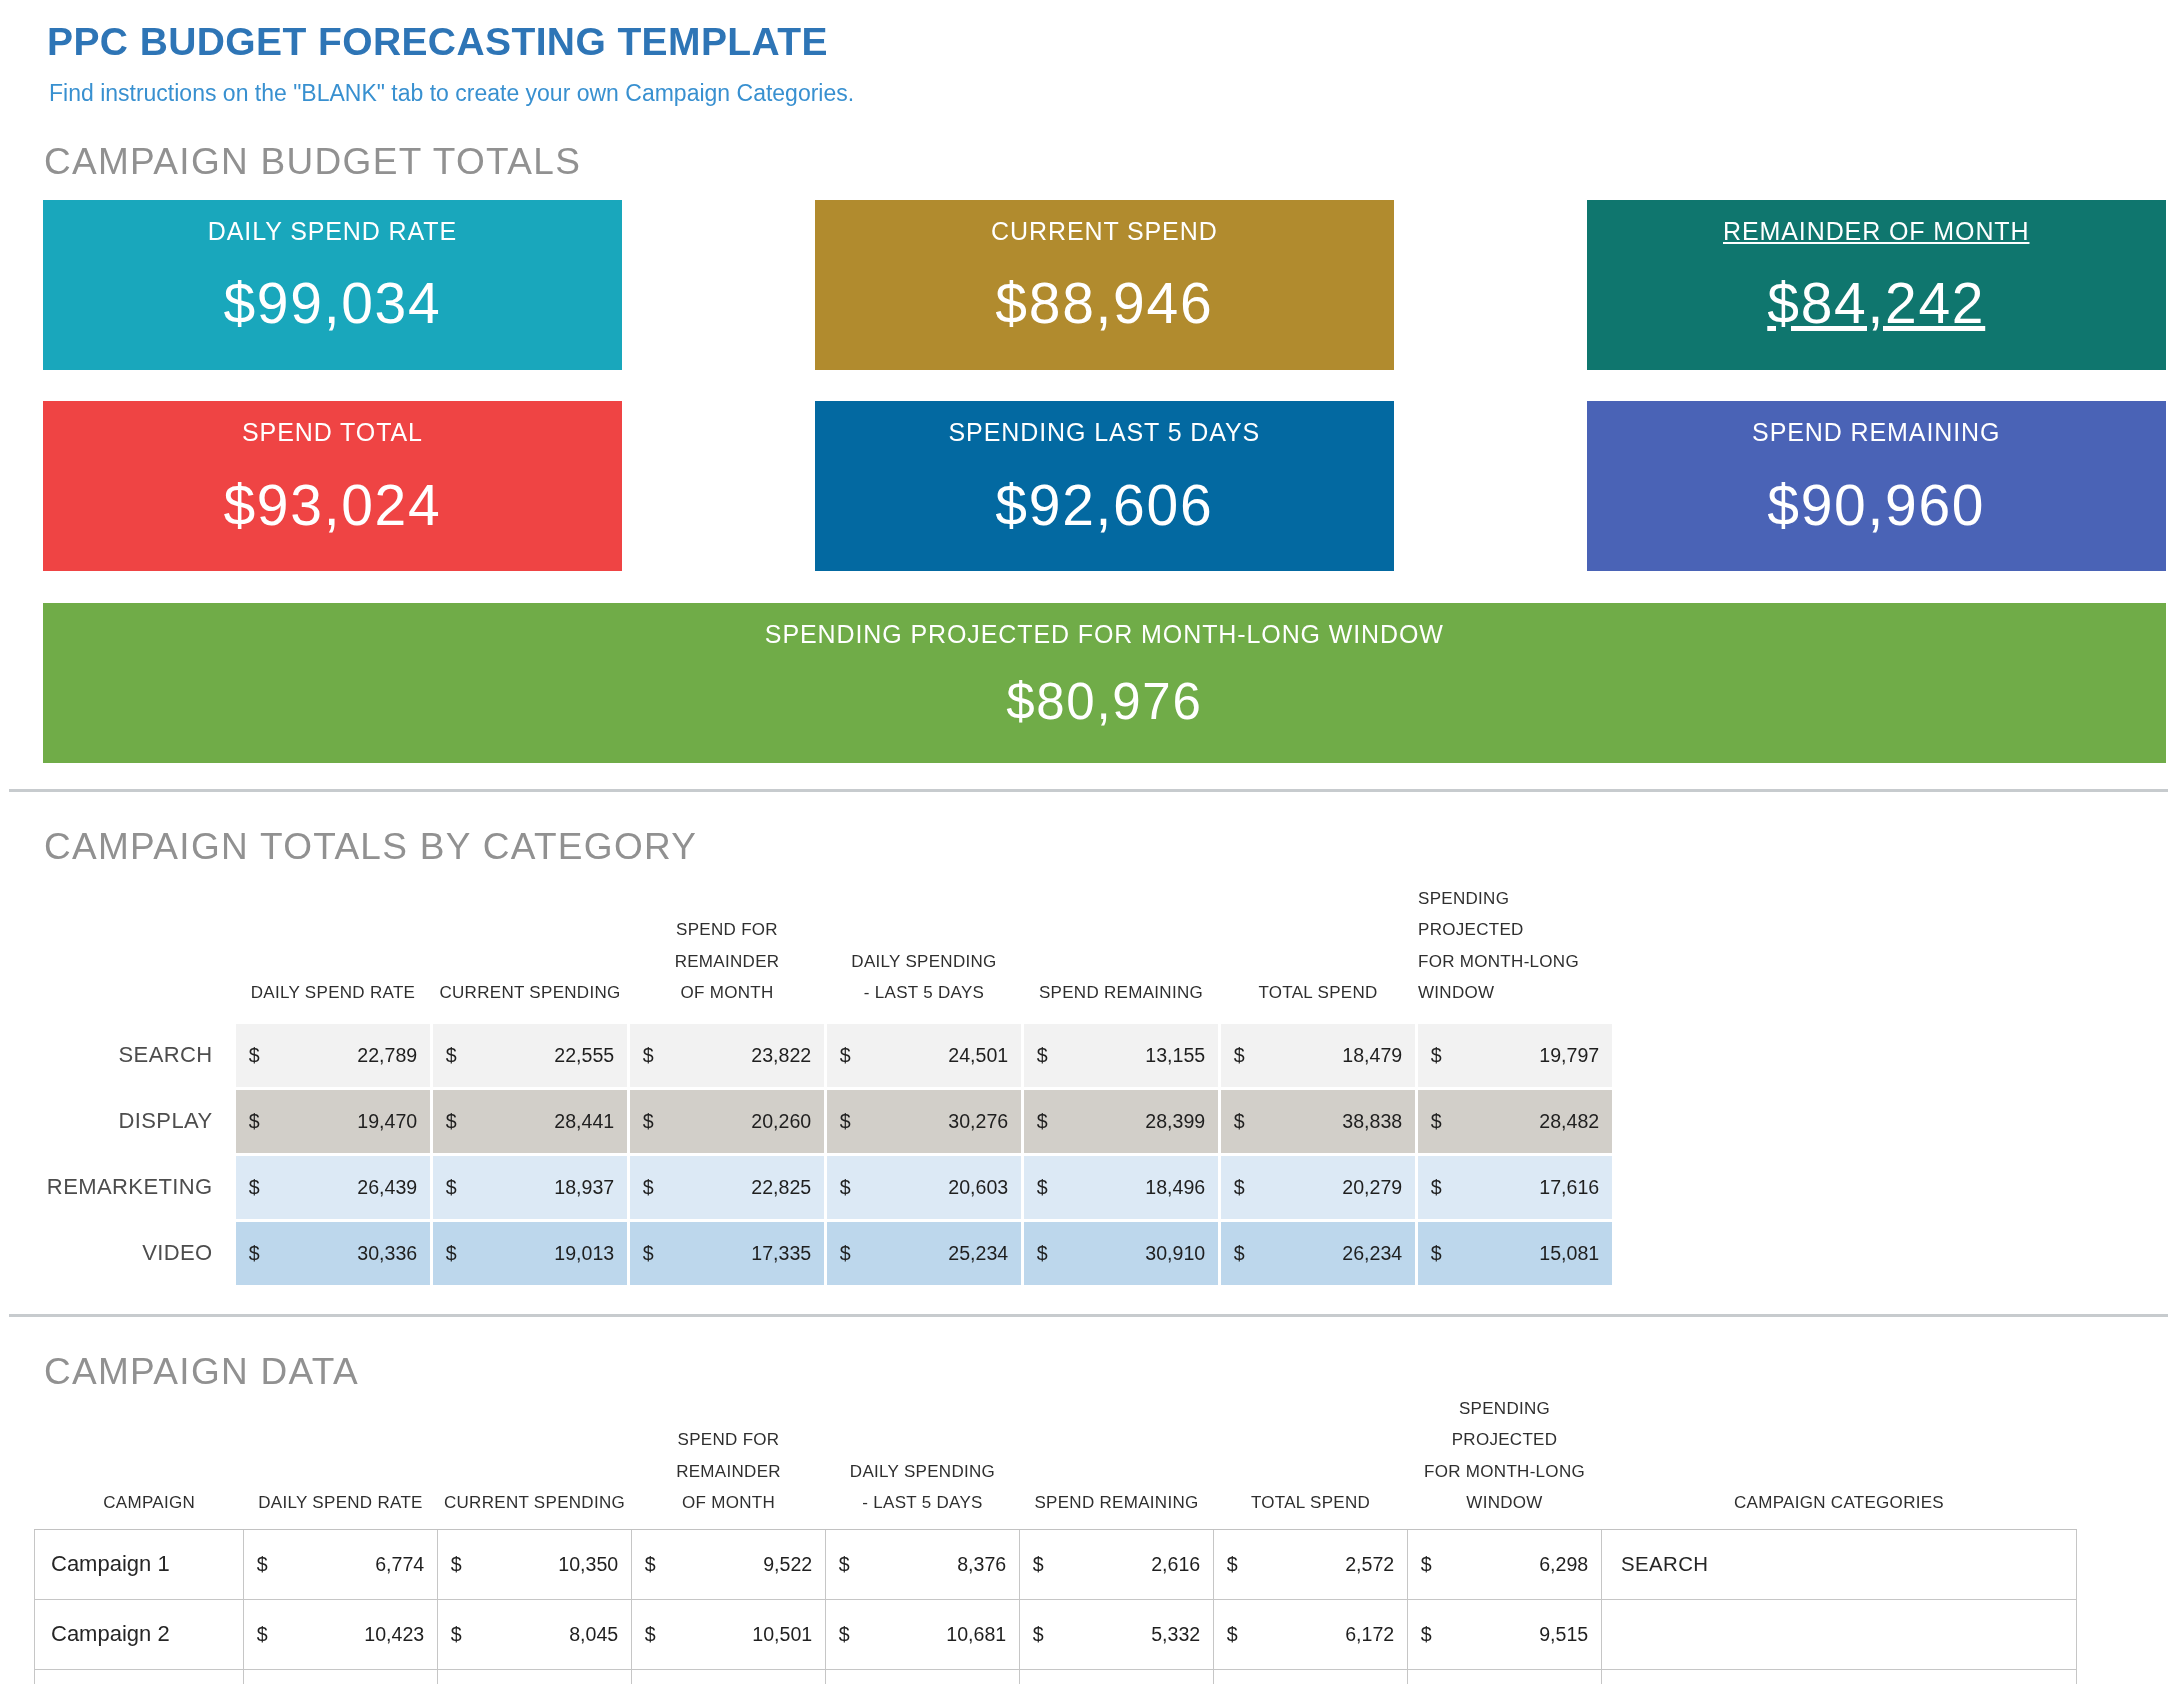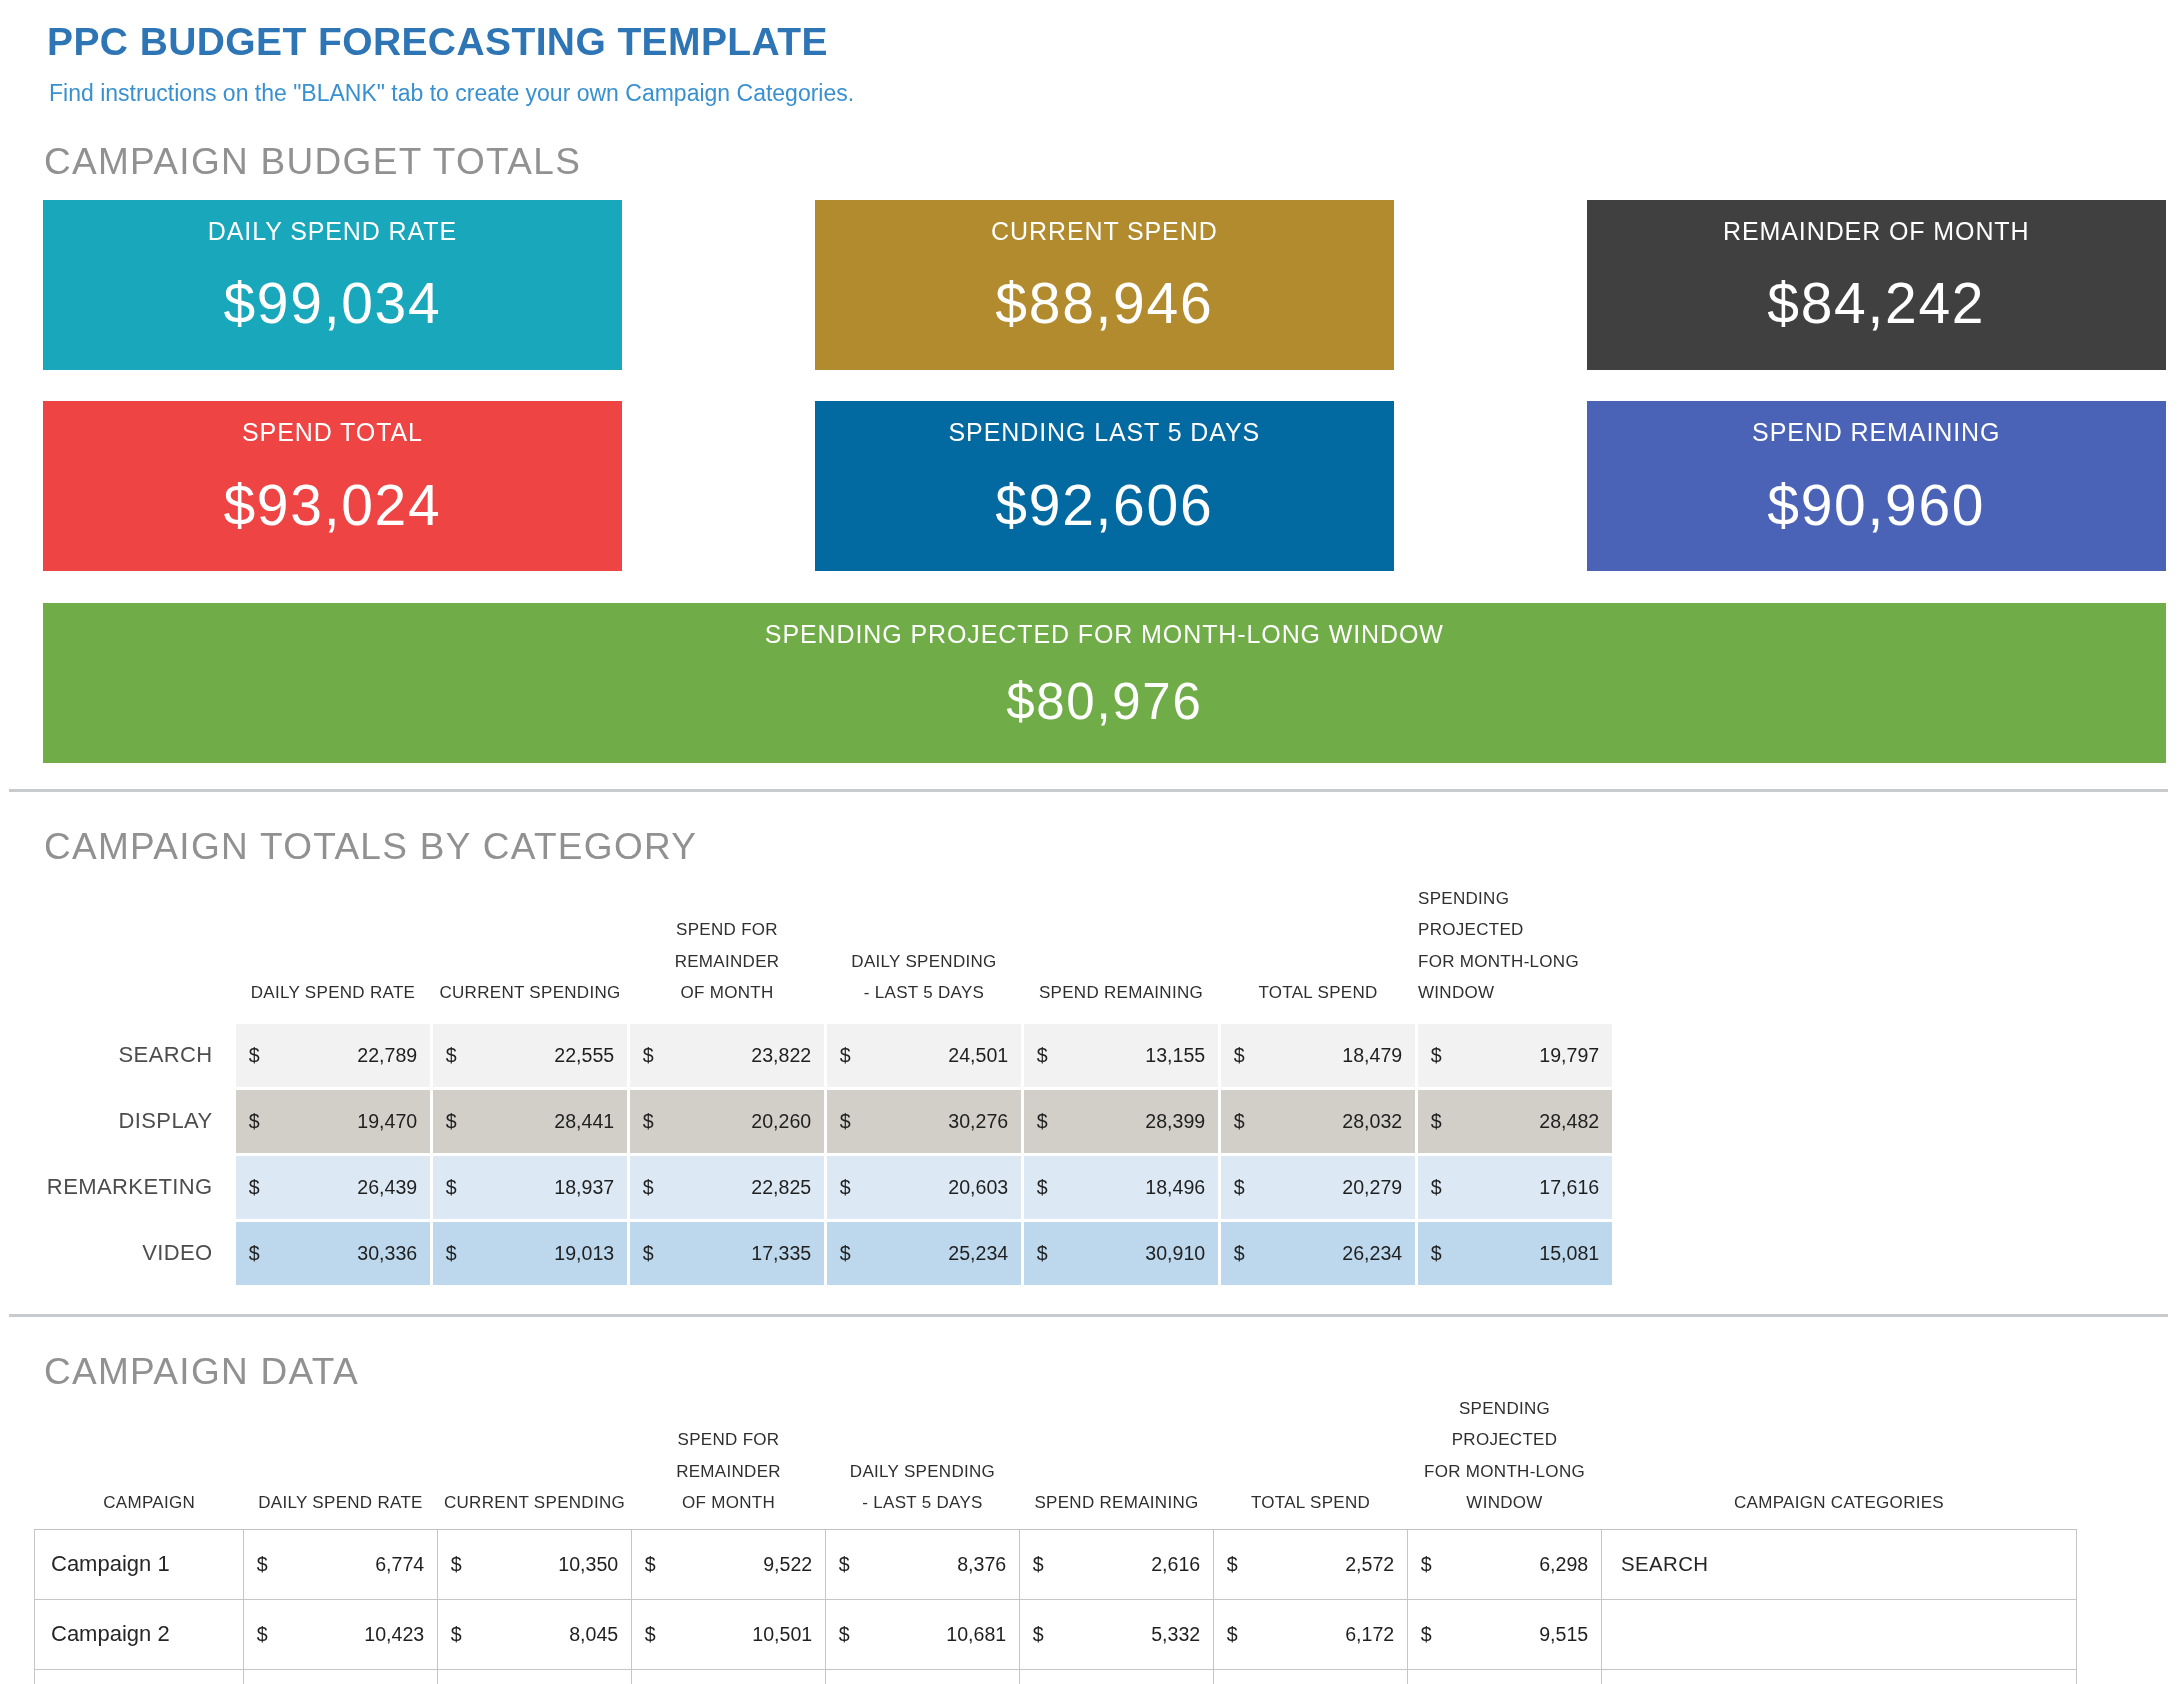--- a/index.html
+++ b/index.html
@@ -118,21 +118,21 @@
 
   <div class="cards-grid">
     <div class="card" style="background: rgb(25, 167, 188);">
       <div class="card-label">DAILY SPEND RATE</div>
       <div class="card-value">$99,034</div>
     </div>
     <div class="card" style="background: rgb(177, 139, 46);">
       <div class="card-label">CURRENT SPEND</div>
       <div class="card-value">$88,946</div>
     </div>
-    <div class="card" style="background: #404040;">
+    <div class="card" style="background: #0f766e; text-decoration: underline;">
       <div class="card-label">REMAINDER OF MONTH</div>
       <div class="card-value">$84,242</div>
     </div>
     <div class="card" style="background: #ef4444;">
       <div class="card-label">SPEND TOTAL</div>
       <div class="card-value">$93,024</div>
     </div>
     <div class="card" style="background: #0369a1;">
       <div class="card-label">SPENDING LAST 5 DAYS</div>
       <div class="card-value">$92,606</div>
@@ -243,21 +243,21 @@
           </td>
         <td class="cell">
             <div class="cellflex">
               <span>$</span>
               <span>28,399</span>
             </div>
           </td>
         <td class="cell">
             <div class="cellflex">
               <span>$</span>
-              <span>28,032</span>
+              <span>38,838</span>
             </div>
           </td>
         <td class="cell">
             <div class="cellflex">
               <span>$</span>
               <span>28,482</span>
             </div>
           </td>
       </tr>
       <tr style="background: rgb(220, 233, 245);">

